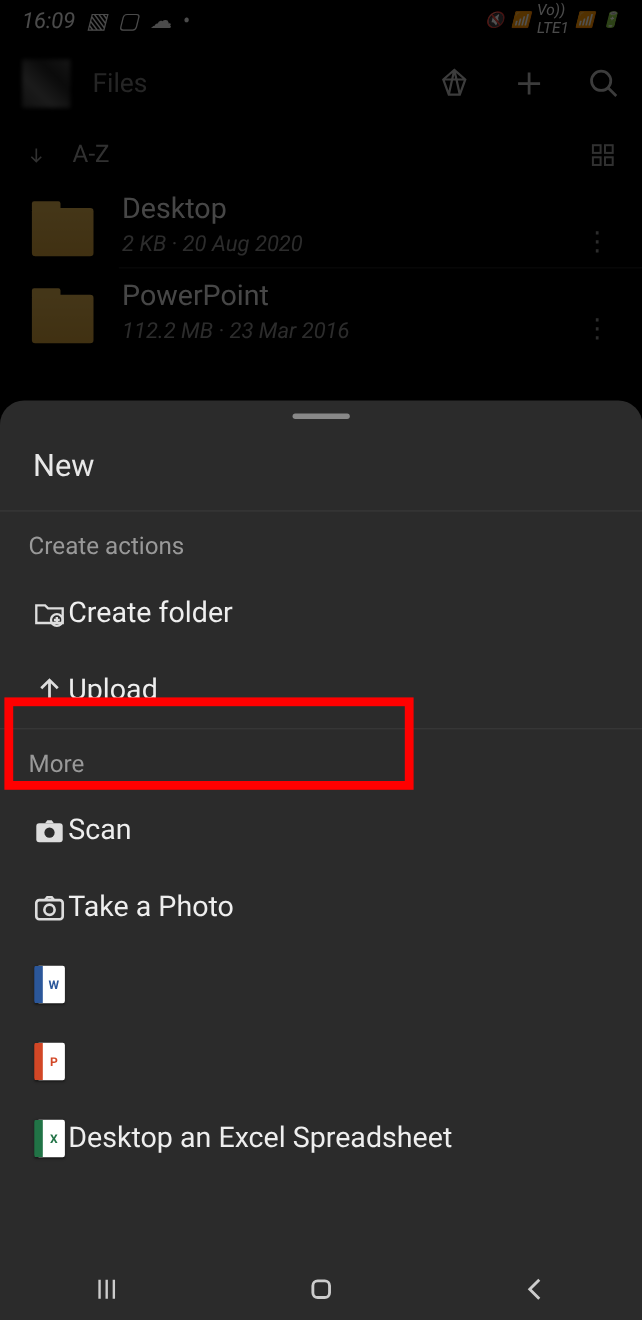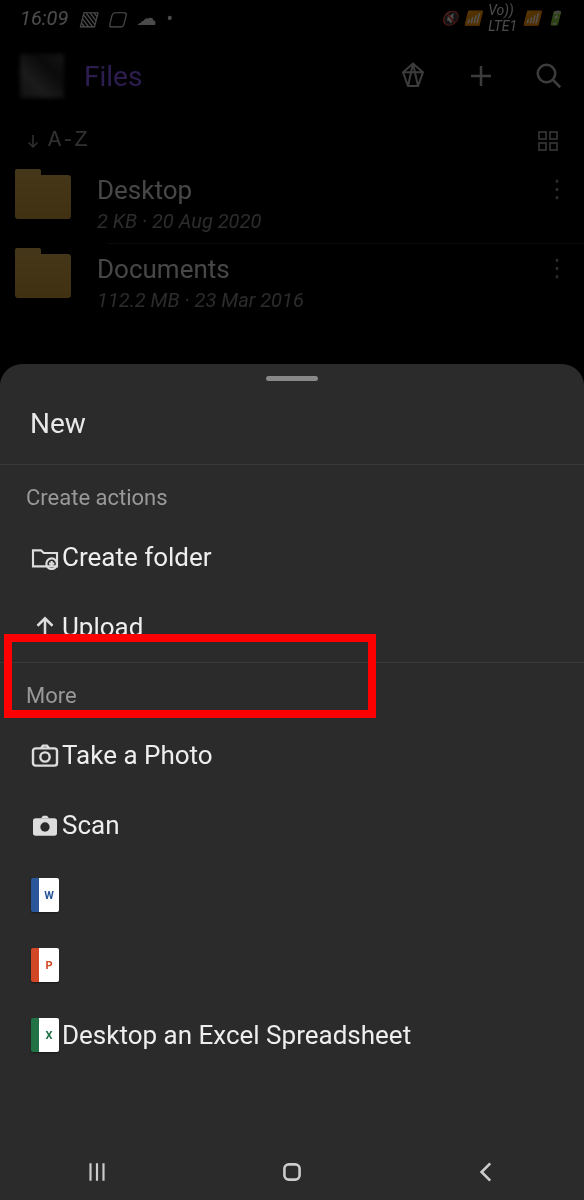--- a/index.html
+++ b/index.html
@@ -29,36 +29,36 @@
     display: flex;
     align-items: center;
     padding: 0 20px;
     gap: 20px;
   }
   .avatar {
     width: 44px; height: 44px;
     background: linear-gradient(45deg,#333,#555,#222,#444);
     filter: blur(2px);
   }
-  .app-title { font-size: 28px; font-weight: 400; flex: 1; color: #8b5cf6; }
+  .app-title { font-size: 24px; font-weight: 400; flex: 1; color: #737373; }
   .header-icons { display: flex; gap: 38px; color: #bbb; }
   .header-icons svg { width: 30px; height: 30px; }
   .sort-row {
     display: flex;
     align-items: center;
     justify-content: space-between;
     padding: 12px 24px;
     color: #999;
     font-size: 22px;
   }
-  .sort-left { display: flex; align-items: center; gap: 6px; font-family: Liberation Mono, monospace; }
+  .sort-left { display: flex; align-items: center; gap: 24px; }
   .file-row {
     display: flex;
-    align-items: flex-start;
-    padding: 10px 15px;
+    align-items: flex-end;
+    padding: 10px 29px;
     gap: 26px;
   }
   .folder-ico {
     width: 56px; height: 44px;
     background: linear-gradient(#d4a84c,#c89838);
     border-radius: 3px;
     position: relative;
   }
   .folder-ico::before {
     content:"";
@@ -200,21 +200,21 @@
   <div class="file-info">
     <div class="file-name">Desktop</div>
     <div class="file-meta">2 KB · 20 Aug 2020</div>
   </div>
   <div class="file-more">⋮</div>
 </div>
 <div class="divider"></div>
 <div class="file-row">
   <div class="folder-ico"></div>
   <div class="file-info">
-    <div class="file-name">Documents</div>
+    <div class="file-name">PowerPoint</div>
     <div class="file-meta">112.2 MB · 23 Mar 2016</div>
   </div>
   <div class="file-more">⋮</div>
 </div>
 
 <div class="backdrop"></div>
 
 <div class="sheet">
   <div class="sheet-handle"></div>
   <div class="sheet-title">New</div>
@@ -239,38 +239,38 @@
         </svg>
     </div>
     <div class="lbl">Upload</div>
   </div>
 
   <div class="sheet-sep"></div>
   <div class="section-label">More</div>
 
   <div class="sheet-item">
     <div class="ic">
+      <svg width="32" height="32" viewBox="0 0 24 24" fill="currentColor">
+          <rect x="3" y="7" width="18" height="13" rx="2"></rect>
+          <circle cx="12" cy="13.5" r="3.5" fill="#2b2b2b"></circle>
+          <path d="M9 7l1.5-2h3L15 7" fill="currentColor"></path>
+        </svg>
+    </div>
+    <div class="lbl">Scan</div>
+  </div>
+
+  <div class="sheet-item">
+    <div class="ic">
       <svg width="32" height="32" viewBox="0 0 24 24" fill="none" stroke="currentColor" stroke-width="1.8">
           <rect x="3" y="7" width="18" height="13" rx="2"></rect>
           <circle cx="12" cy="13.5" r="3.5"></circle>
           <path d="M9 7l1.5-2h3L15 7"></path>
         </svg>
     </div>
     <div class="lbl">Take a Photo</div>
-  </div>
-
-  <div class="sheet-item">
-    <div class="ic">
-      <svg width="32" height="32" viewBox="0 0 24 24" fill="currentColor">
-          <rect x="3" y="7" width="18" height="13" rx="2"></rect>
-          <circle cx="12" cy="13.5" r="3.5" fill="#2b2b2b"></circle>
-          <path d="M9 7l1.5-2h3L15 7" fill="currentColor"></path>
-        </svg>
-    </div>
-    <div class="lbl">Scan</div>
   </div>
 
   <div class="sheet-item">
     <div class="ic">
         <div class="doc-ico word-ico">W</div>
       </div>
   </div>
 
   <div class="sheet-item">
     <div class="ic">

